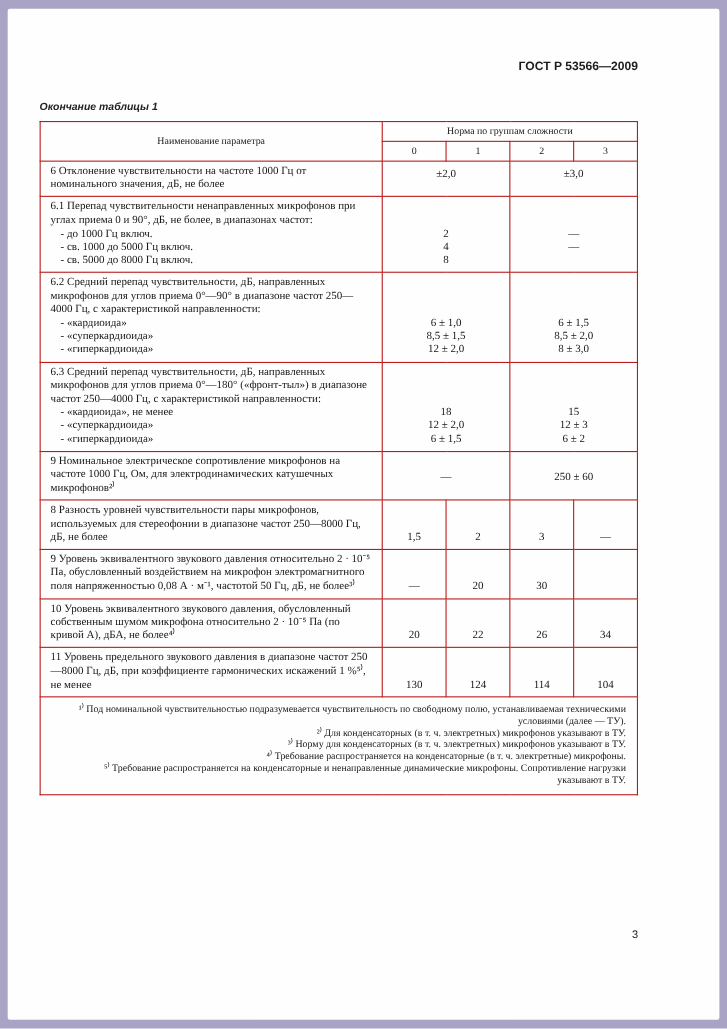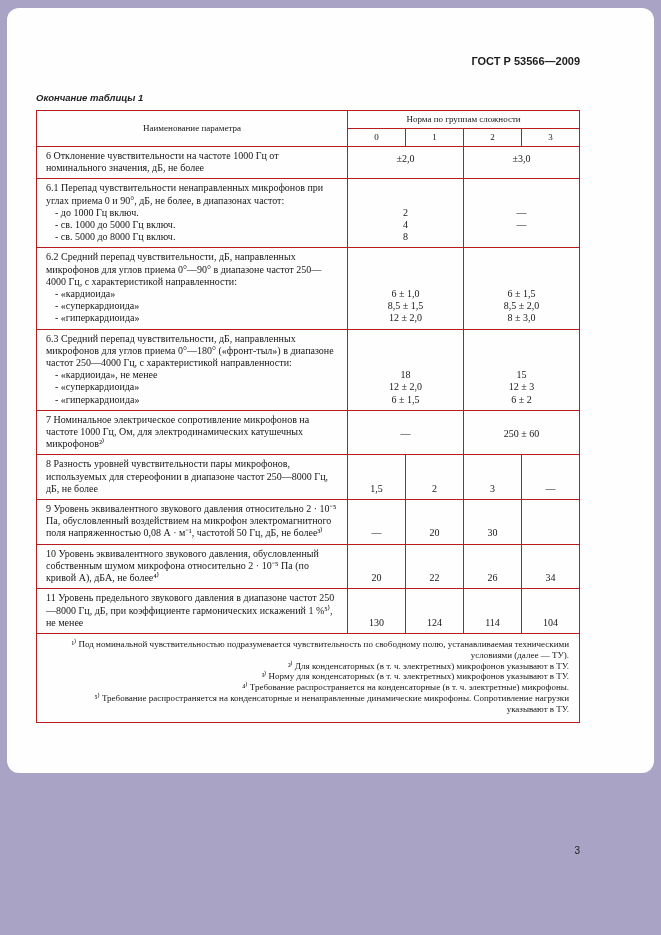--- a/index.html
+++ b/index.html
@@ -6,23 +6,23 @@
   html, body { width: 661px; height: 935px; }
   body {
     background: #a9a4c5;
     font-family: "Liberation Sans", "DejaVu Sans", sans-serif;
     position: relative;
     overflow: hidden;
   }
   .page {
     position: absolute;
     left: 7px; top: 8px;
-    width: 647px; height: 765px;
+    width: 647px; height: 919px;
     background: #fefefe;
-    border-radius: 12px;
+    border-radius: 2px;
   }
   .doc-number {
     position: absolute;
     top: 47px; right: 74px;
     font-size: 11px;
     font-weight: bold;
     color: #1c1c1c;
   }
   .caption {
     position: absolute;
@@ -181,21 +181,21 @@
             <div class="vline">6 ± 1,5</div>
           </td>
           <td class="val-cell v-bottom" colspan="2">
             <div class="vline">15</div>
             <div class="vline">12 ± 3</div>
             <div class="vline">6 ± 2</div>
           </td>
         </tr>
         <tr>
           <td class="name-cell">
-            <div class="pname">7 Номинальное электрическое сопротивление микрофонов на частоте 1000 Гц, Ом, для электродинамических катушечных микрофонов²⁾</div>
+            <div class="pname">9 Номинальное электрическое сопротивление микрофонов на частоте 1000 Гц, Ом, для электродинамических катушечных микрофонов²⁾</div>
           </td>
           <td class="val-cell v-middle" colspan="2">
             <div class="vline">—</div>
           </td>
           <td class="val-cell v-middle" colspan="2">
             <div class="vline">250 ± 60</div>
           </td>
         </tr>
         <tr>
           <td class="name-cell">

